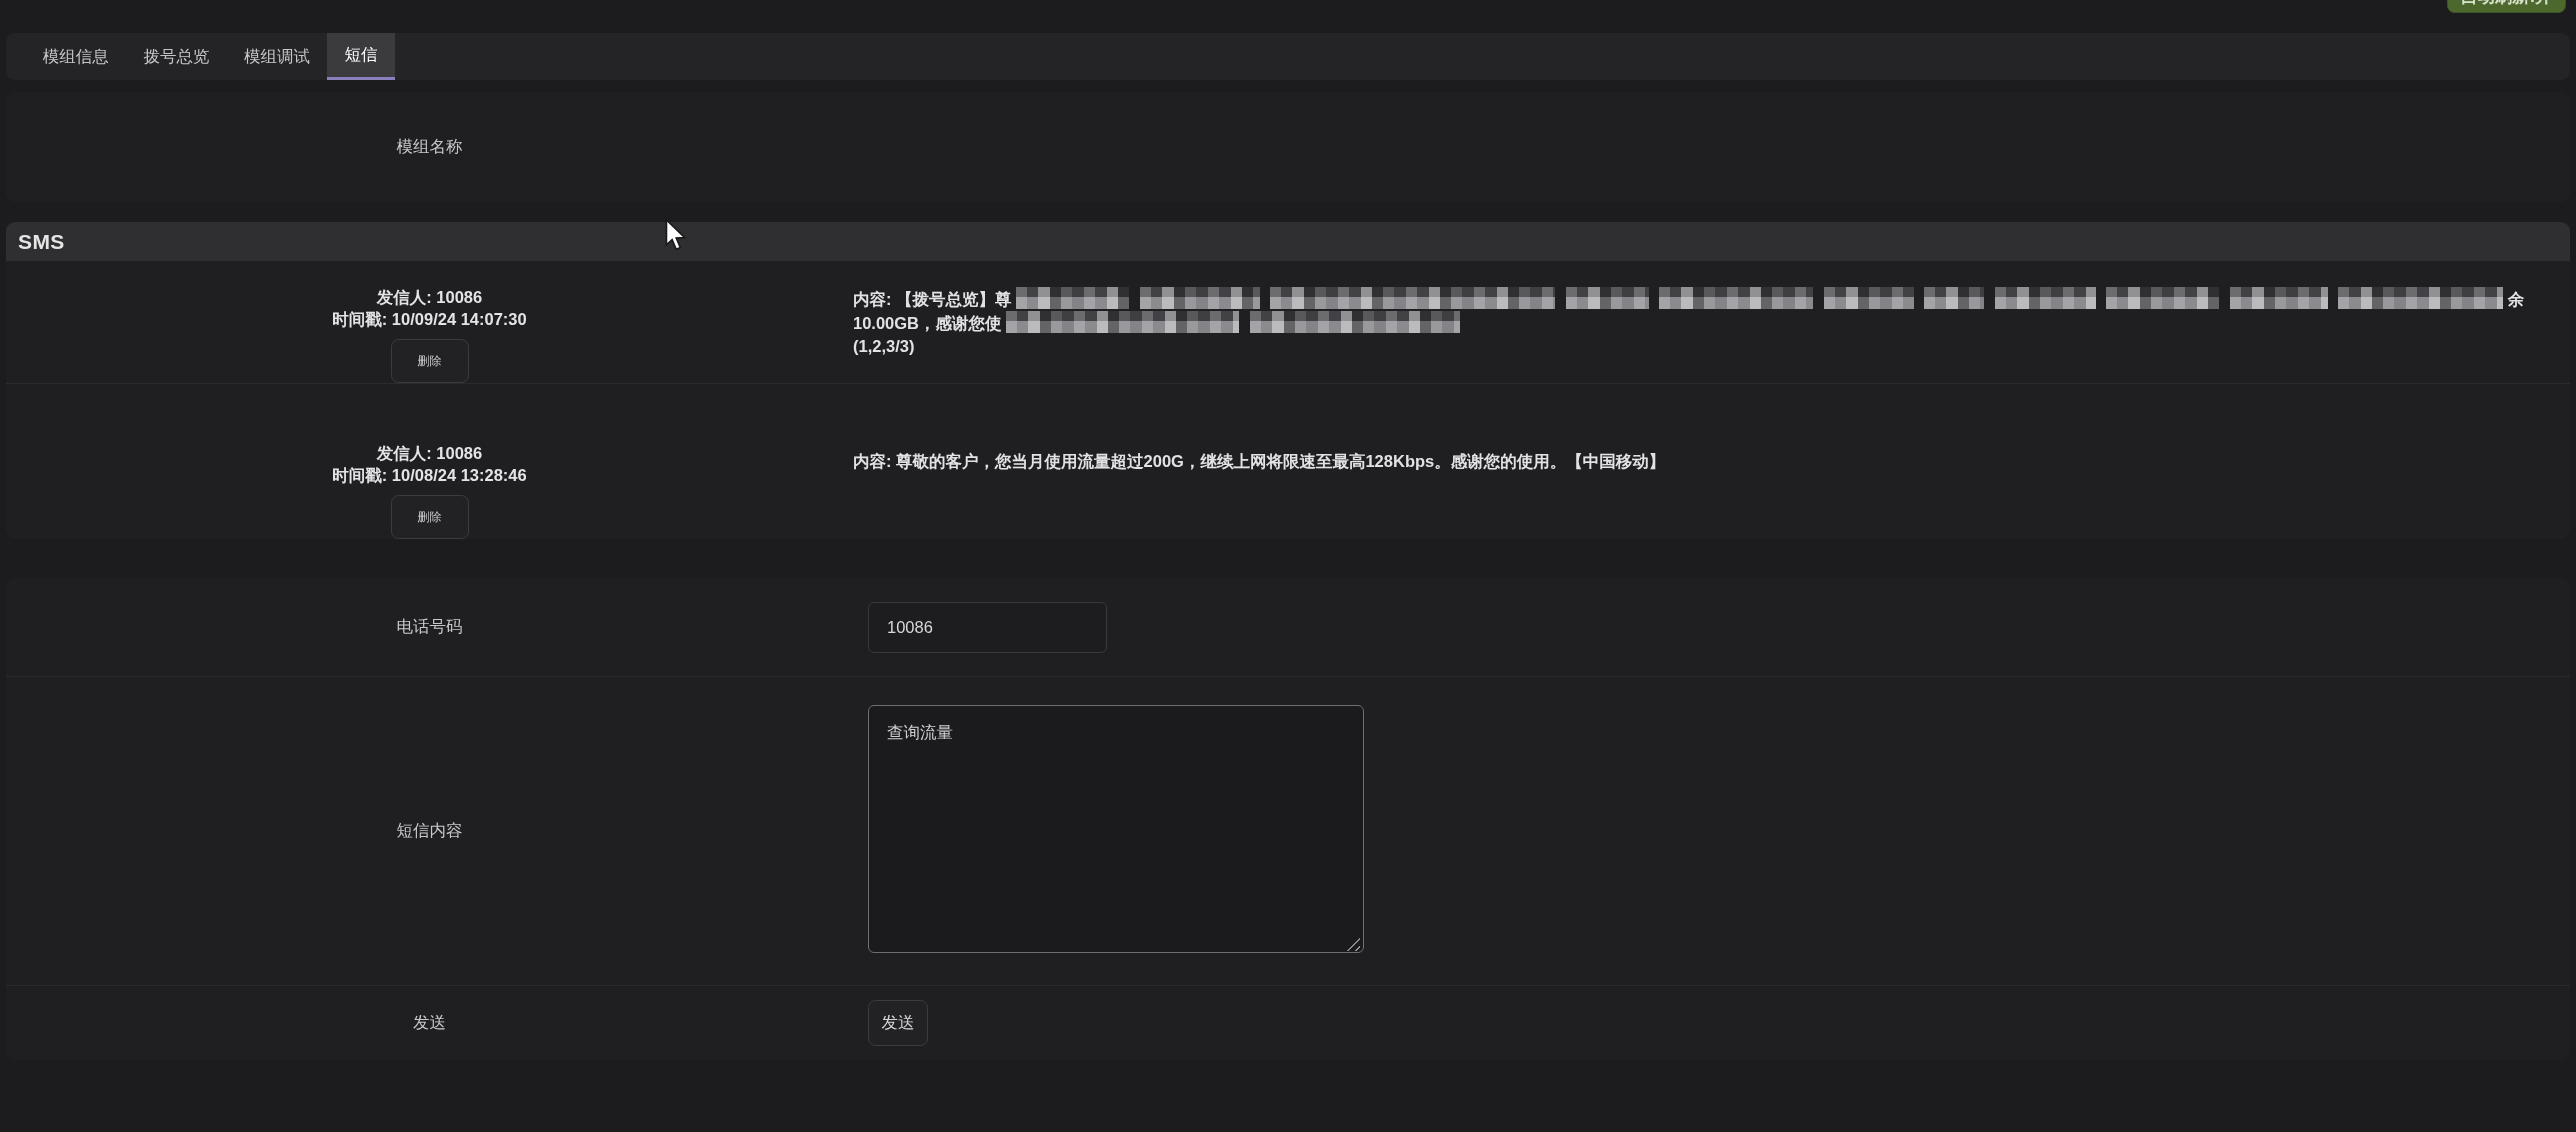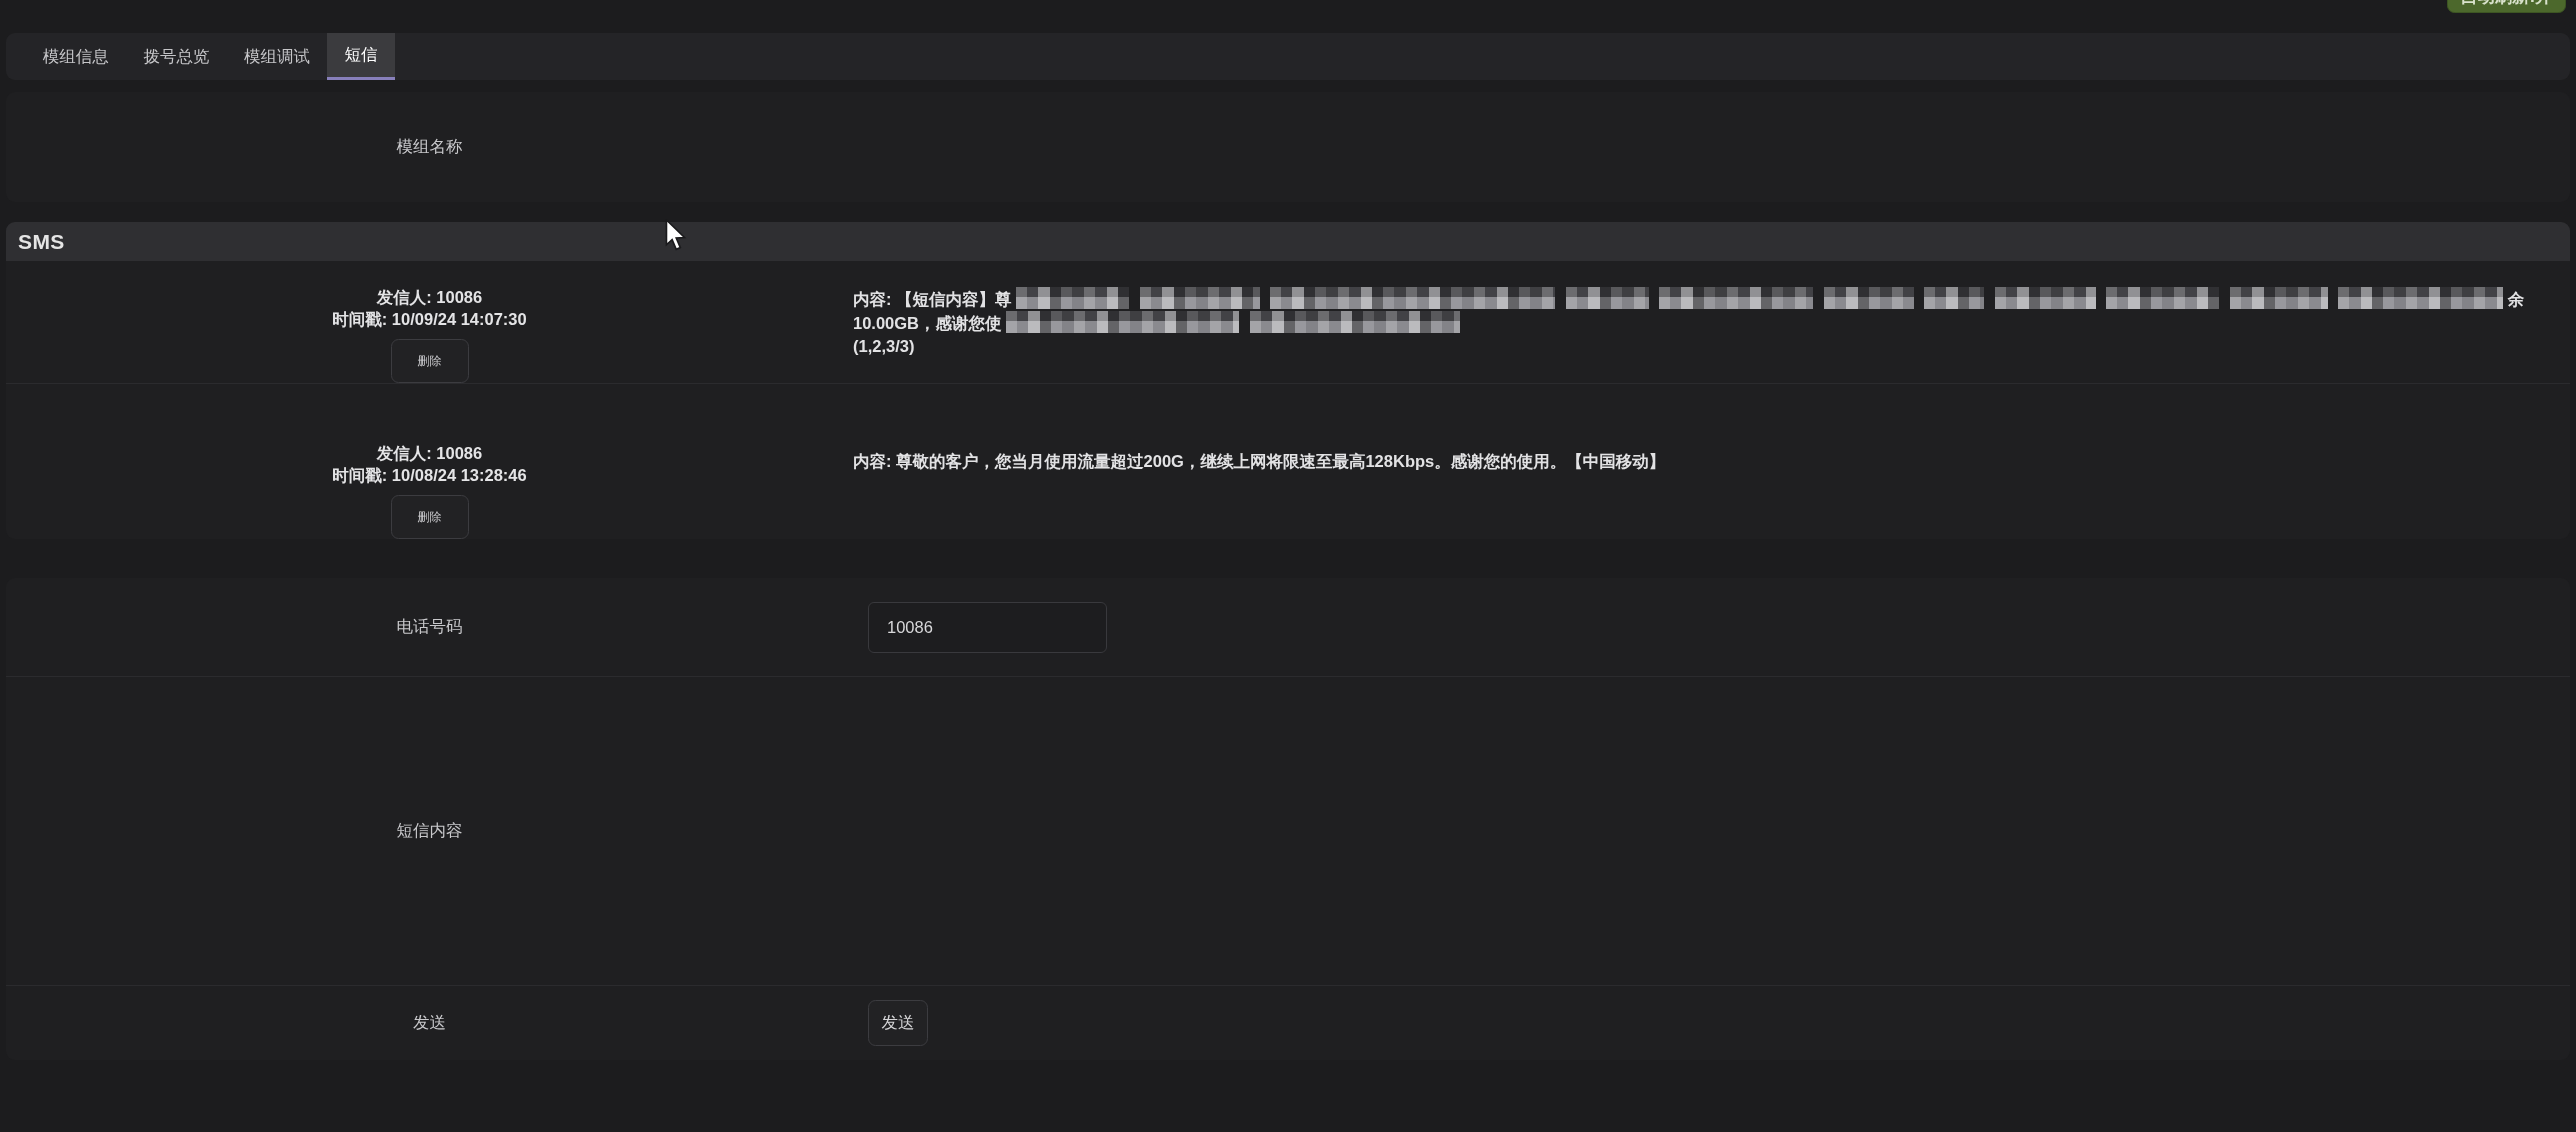--- a/index.html
+++ b/index.html
@@ -109,21 +109,21 @@
         <span>10086</span>
       </div>
       <div class="msg-meta">
         <span>时间戳:</span>
         <span>10/09/24 14:07:30</span>
       </div>
       <button class="ghost-btn">删除</button>
     </div>
     <div class="msg-content">
       <div class="msg-line">
-        <span>内容: 【短信内容】尊</span>
+        <span>内容: 【拨号总览】尊</span>
         <span class="mosaic" style="width:113px"></span><span class="mosaic" style="width:120px"></span><span class="mosaic" style="width:285px"></span><span class="mosaic" style="width:83px"></span><span class="mosaic" style="width:154px"></span><span class="mosaic" style="width:90px"></span><span class="mosaic" style="width:60px"></span><span class="mosaic" style="width:101px"></span><span class="mosaic" style="width:113px"></span><span class="mosaic" style="width:98px"></span><span class="mosaic last" style="width:165px"></span><span>余</span>
       </div>
       <div class="msg-line">
         <span>10.00GB，感谢您使</span>
         <span class="mosaic" style="width:233px"></span><span class="mosaic last" style="width:210px"></span>
       </div>
       <div class="msg-line">
         <span>(1,2,3/3)</span>
       </div>
     </div>
@@ -151,20 +151,26 @@
 
   <div class="form-row row-phone">
     <div class="label-cell">电话号码</div>
     <div class="control-cell">
       <input class="text-input" type="text" value="10086" style="">
     </div>
   </div>
 
   <div class="form-row row-content">
     <div class="label-cell">短信内容</div>
+    <div class="control-cell">
+      <div class="ta-wrap">
+        <textarea class="sms-textarea" style="">查询流量</textarea>
+        <div class="resize-handle"></div>
+      </div>
+    </div>
   </div>
 
   <div class="form-row row-send">
     <div class="label-cell">发送</div>
     <div class="control-cell">
       <button class="send-btn">发送</button>
     </div>
   </div>
 </div>
 

